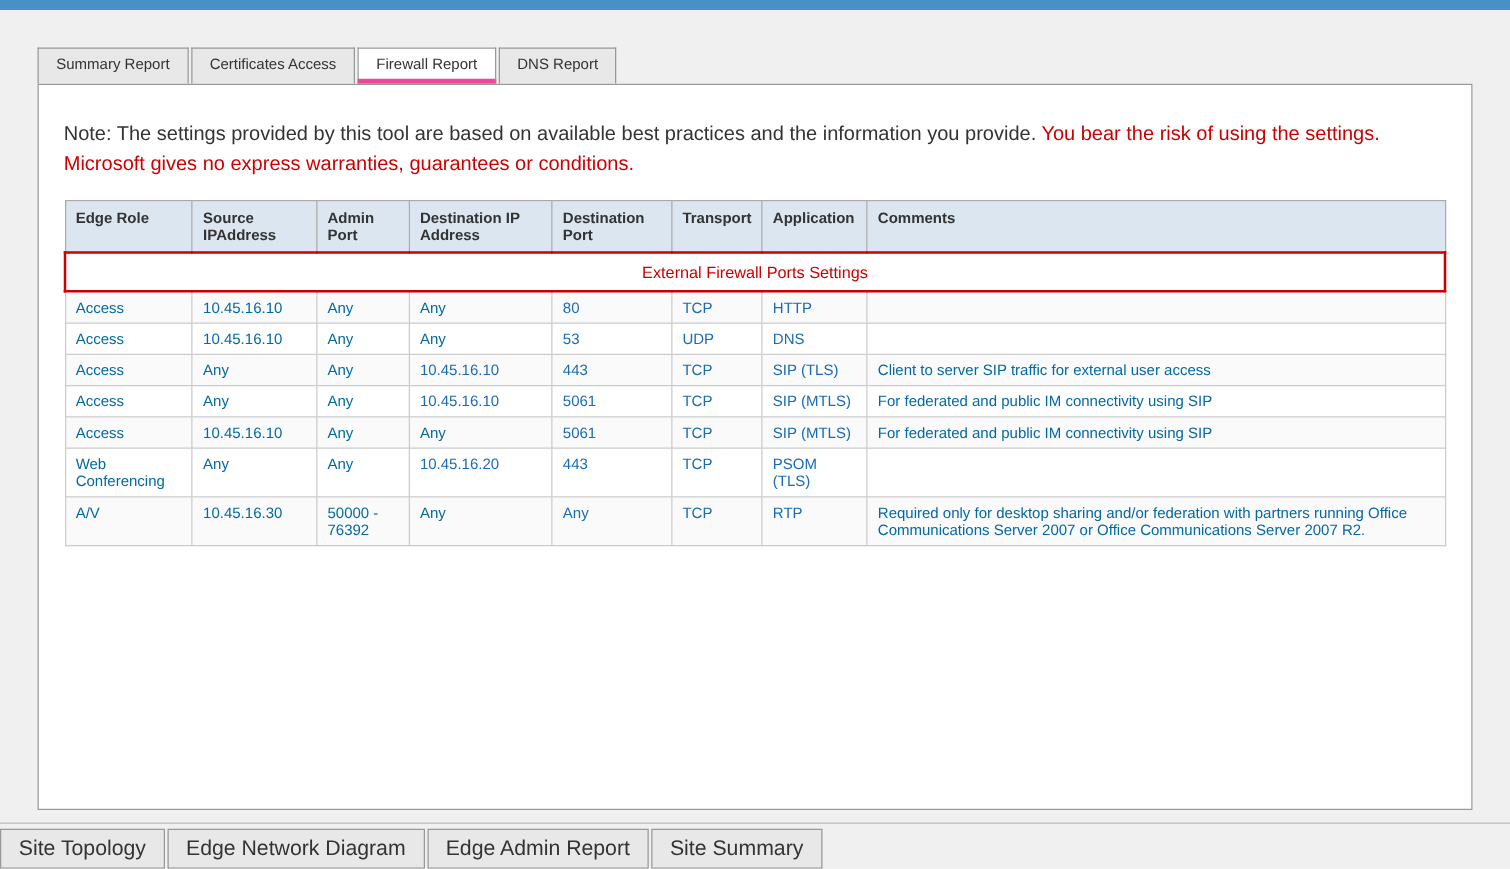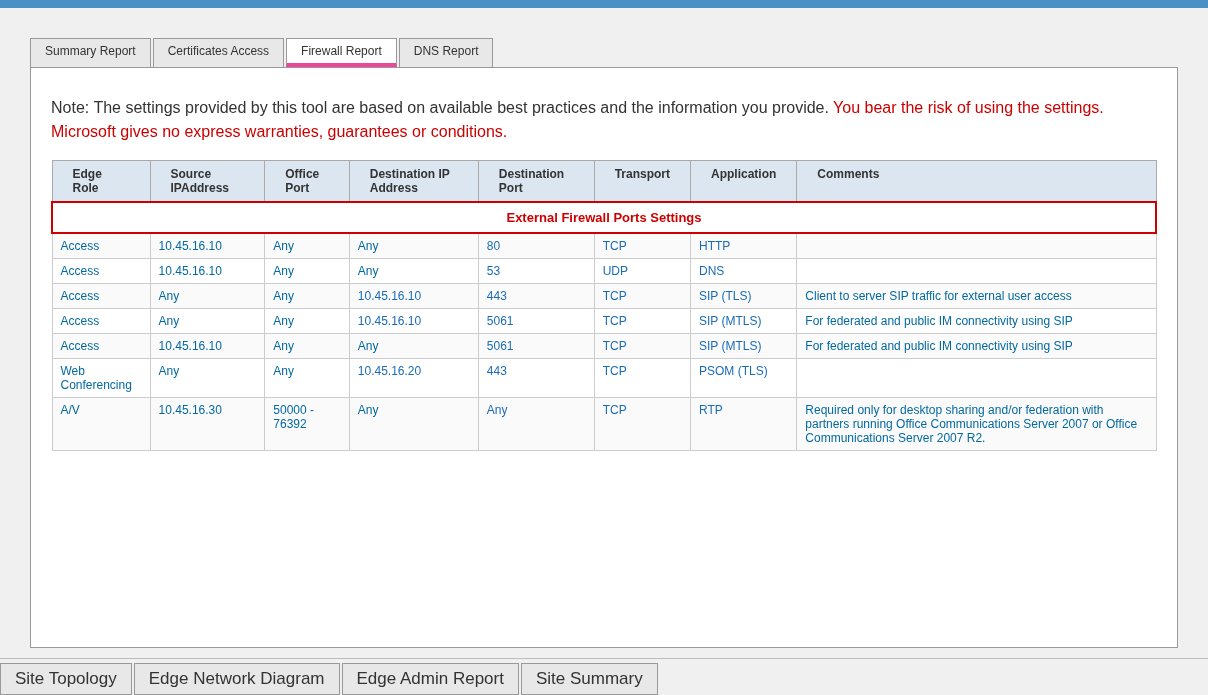--- a/index.html
+++ b/index.html
@@ -98,39 +98,39 @@
 
     .firewall-table {
       width: 100%;
       border-collapse: collapse;
       font-size: 12px;
     }
 
     .firewall-table th {
       background: #dce6f1;
       border: 1px solid #aaa;
-      padding: 6px 20px;
+      padding: 6px 8px;
       text-align: left;
       font-weight: bold;
       color: #333;
       vertical-align: top;
     }
 
     .firewall-table td {
       border: 1px solid #ccc;
       padding: 5px 8px;
       vertical-align: top;
       color: #0369a1;
     }
 
     .firewall-table .section-header td {
       background: #f2f2f2;
       border: 2px solid #cc0000;
       color: #cc0000;
-      font-weight: bold;
+      font-weight: normal;
       text-align: center;
       font-size: 13px;
       padding: 7px;
     }
 
     .firewall-table .interface-header td {
       background: #fffff0;
       color: #cc0000;
       font-weight: bold;
       font-size: 12px;
@@ -190,21 +190,21 @@
       <div id="report-note">
         <span>Note: The settings provided by this tool are based on available best practices and the information you provide. </span>
         <span class="red">You bear the risk of using the settings. Microsoft gives no express warranties, guarantees or conditions.</span>
       </div>
 
       <table class="firewall-table">
         <thead>
           <tr>
               <th>Edge Role</th>
               <th>Source IPAddress</th>
-              <th>Office Port</th>
+              <th>Admin Port</th>
               <th>Destination IP Address</th>
               <th>Destination Port</th>
               <th>Transport</th>
               <th>Application</th>
               <th>Comments</th>
             </tr>
         </thead>
         <tbody>
           <tr class="section-header">
             <td colspan="8">External Firewall Ports Settings</td>

